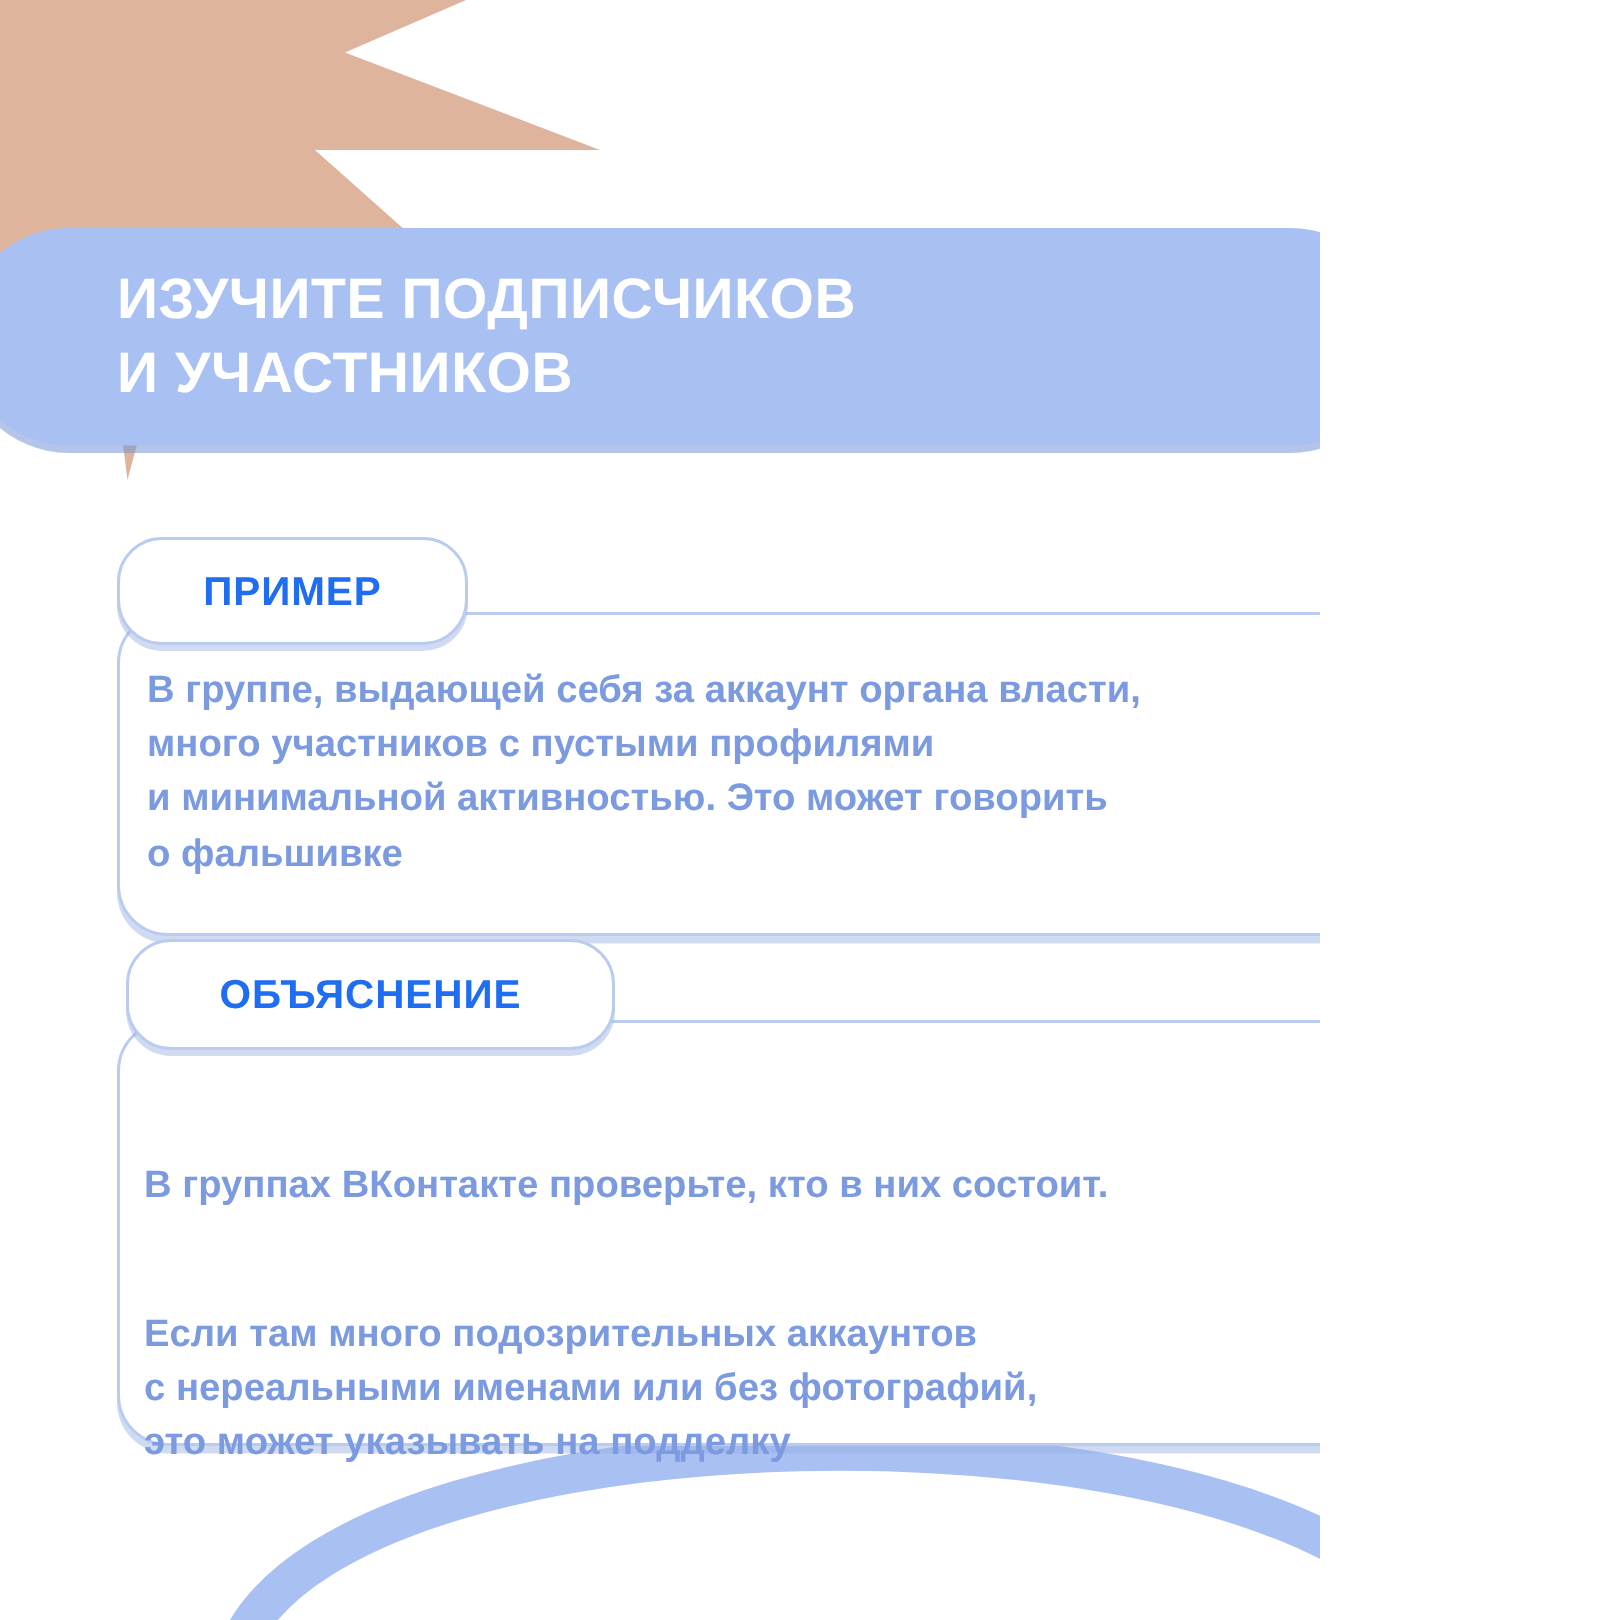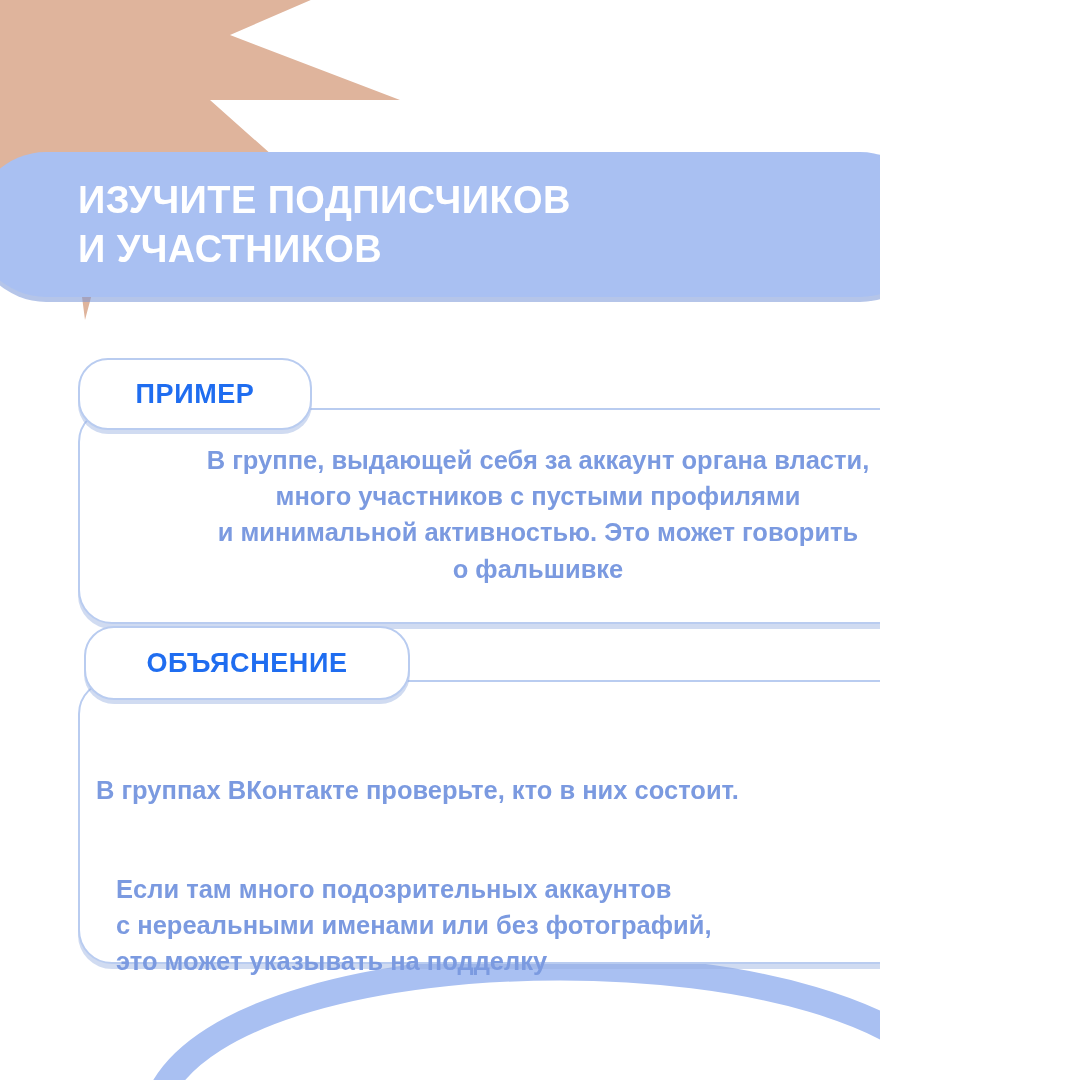--- a/index.html
+++ b/index.html
@@ -127,30 +127,28 @@
     font-size: 25.5px;
     font-weight: bold;
     line-height: 1.42;
     white-space: pre-line;
     z-index: 5;
   }
   .body-example {
     left: 98px;
     top: 442px;
     width: 880px;
-    text-align: center;
   }
   .body-explanation {
     left: 96px;
     top: 736px;
     width: 880px;
   }
   .body-explanation .para + .para {
     margin-top: 26px;
-    margin-left: 20px;
   }
 </style>
 </head>
 <body>
 
 <div class="canvas">
 
   <svg class="deco-star" viewBox="0 0 560 520" aria-hidden="true">
     <path d="M60 -60 L170 40 L240 -70 L265 55 L400 10 L330 110 L500 120 L350 185 L520 250
              L330 250 L420 330 L295 305 L310 400 L245 320 L205 470 L185 315 L95 390 L110 285

